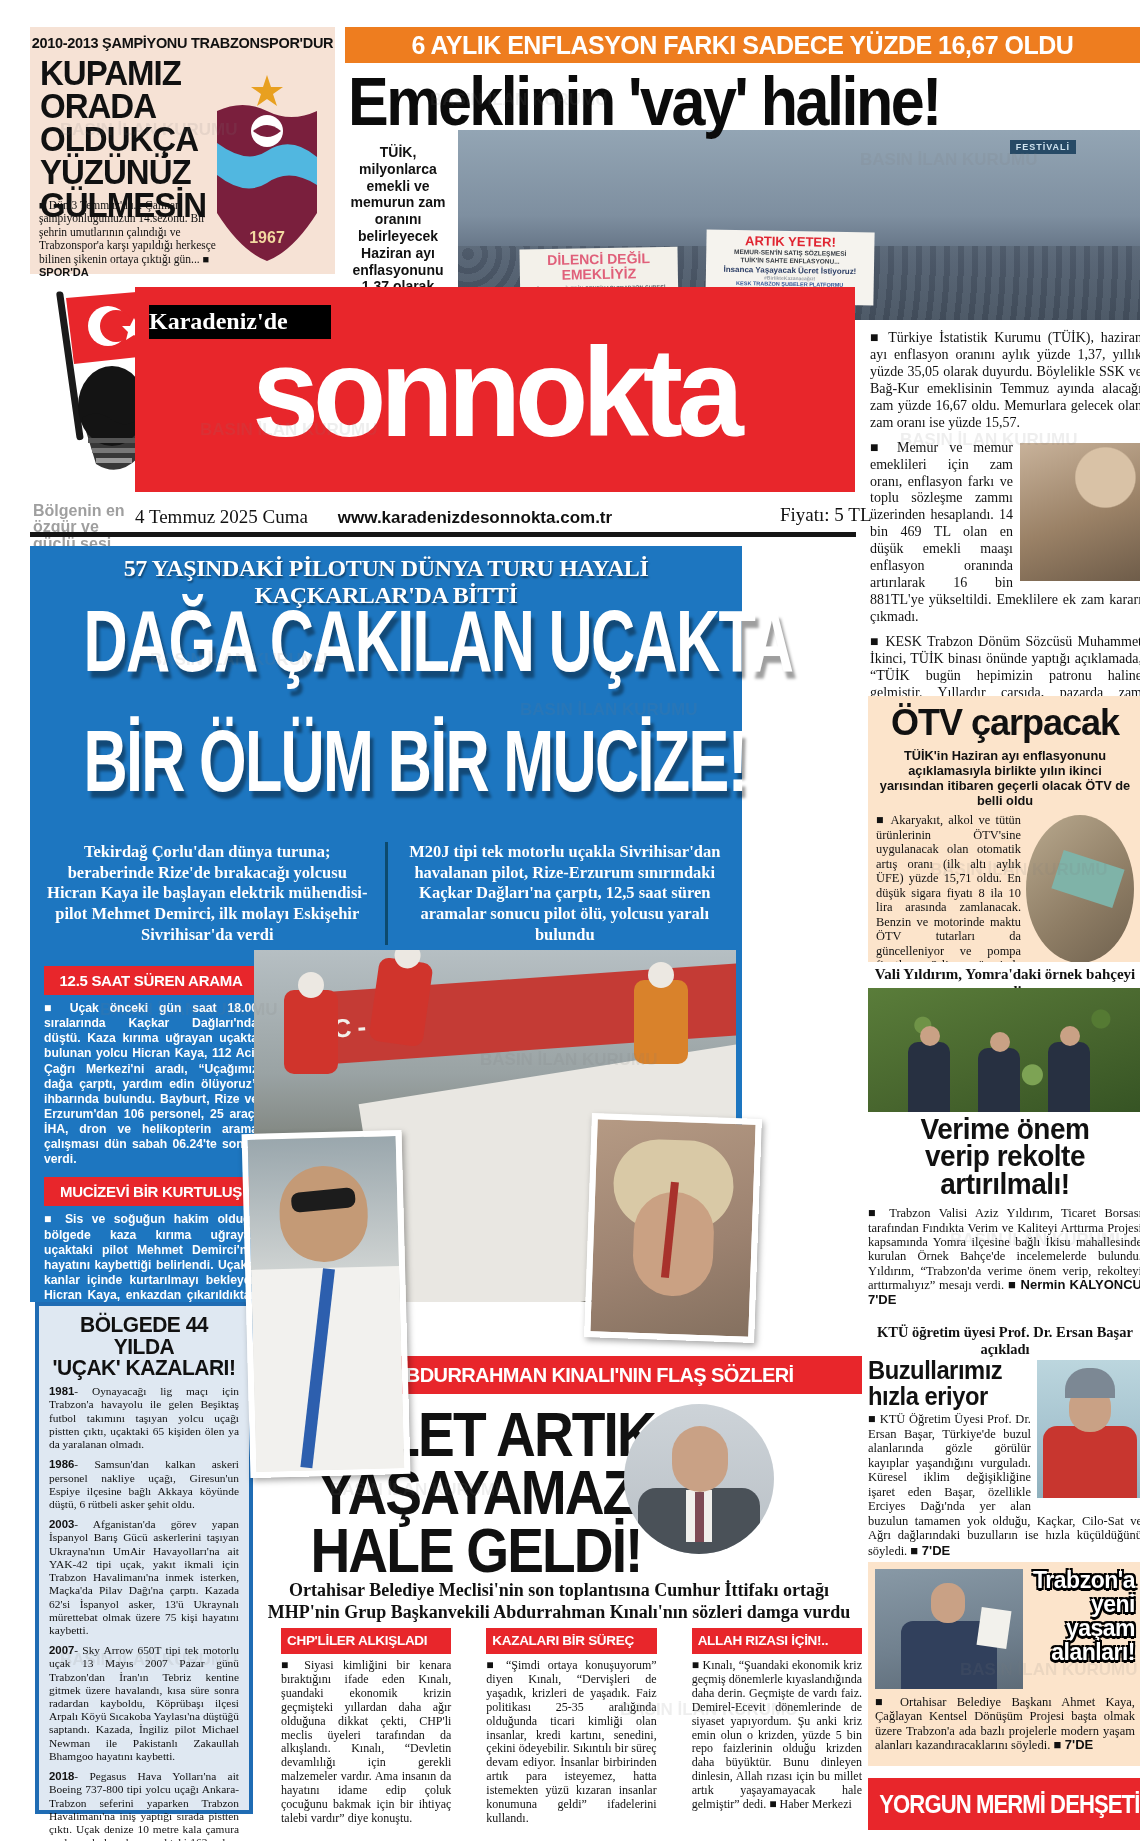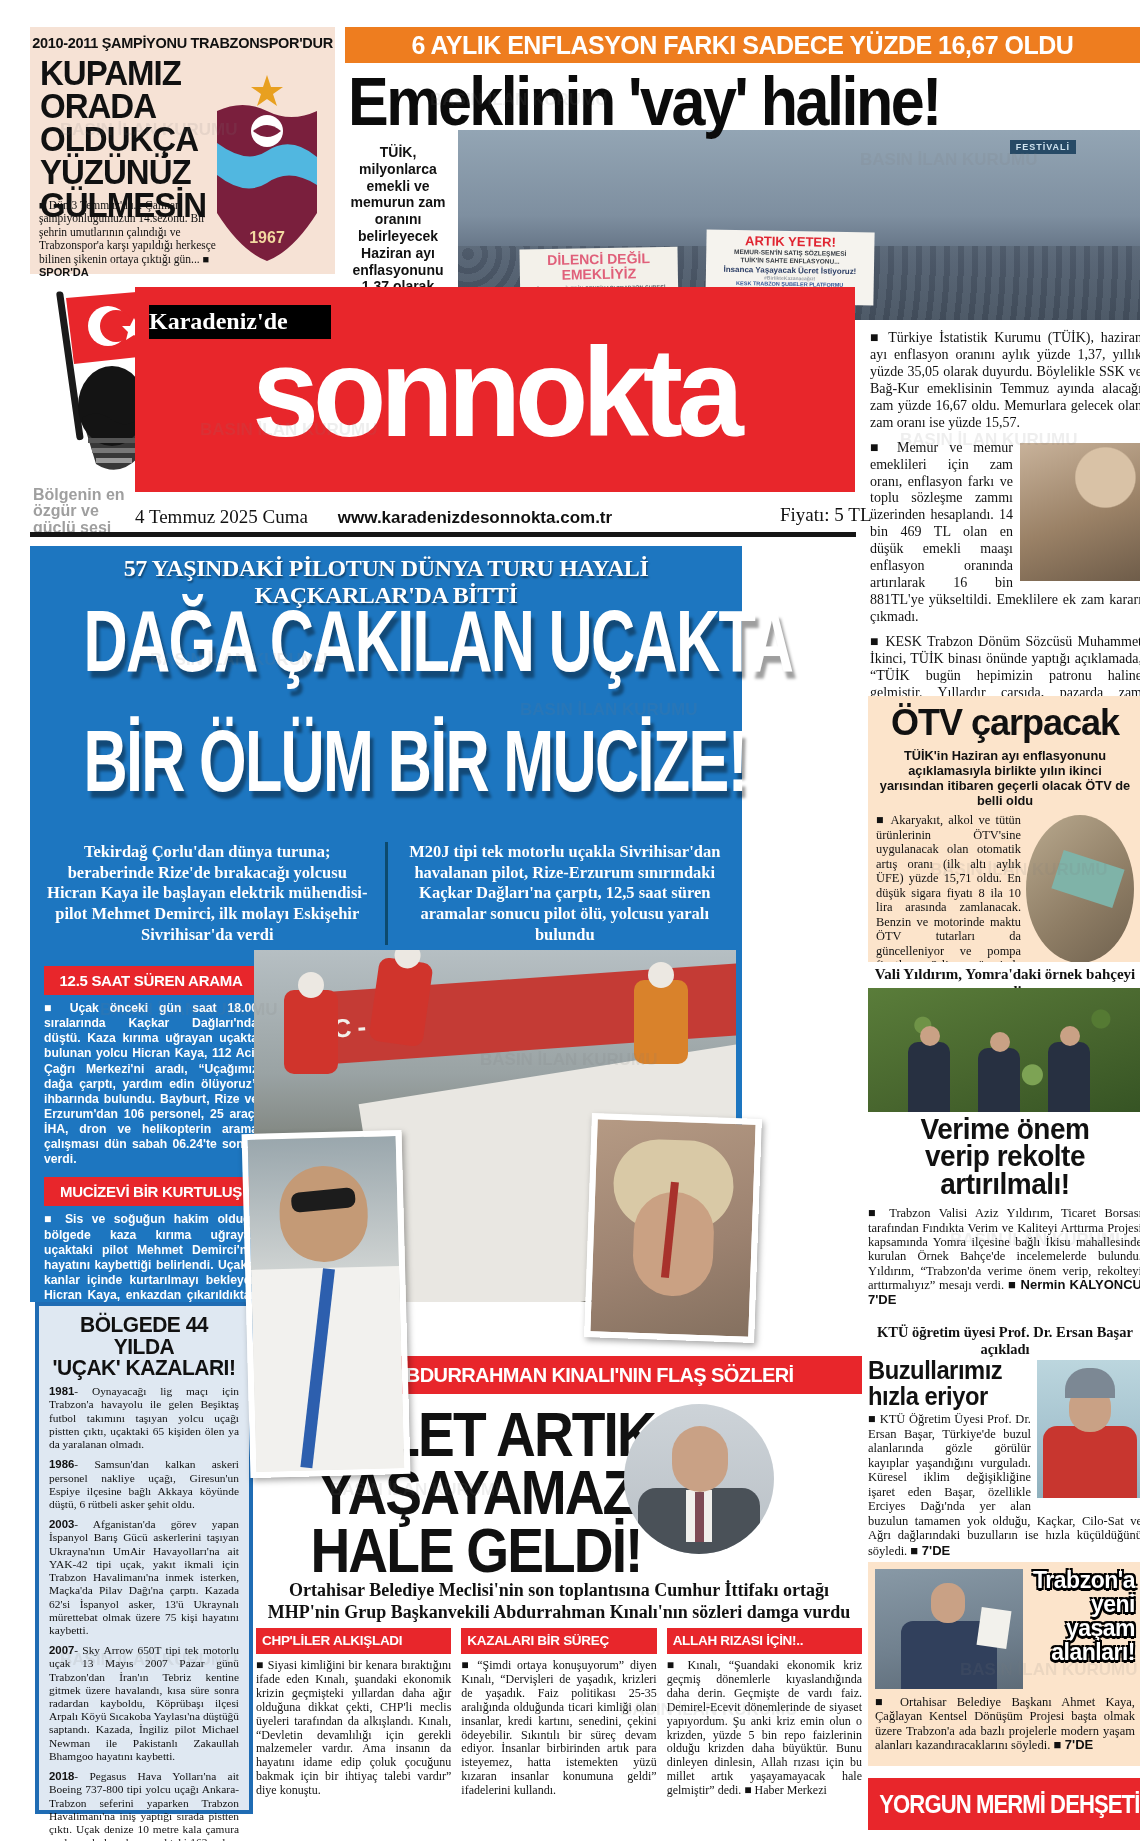--- a/index.html
+++ b/index.html
@@ -40,21 +40,21 @@
   .banner2 .b2b{color:#3a3f46;font-size:6.5px;font-weight:800;line-height:1.25;}
   .banner2 .b2c{color:#2d3f66;font-size:8px;font-weight:800;margin-top:1px;}
   .banner2 .b2d{color:#9aa0a8;font-size:5px;font-weight:700;}
   .banner2 .b2e{color:#33589a;font-size:5.5px;font-weight:800;}
   
   #masthead-red{left:135px;top:287px;width:720px;height:205px;background:#e8262b;z-index:2;}
   #kara-band{left:14px;top:18px;width:182px;height:34px;background:#000;color:#fff;
       font-family:"Liberation Serif",serif;font-weight:700;font-size:24px;text-align:left;line-height:32px;}
   #sonnokta{left:0;top:26px;width:100%;text-align:center;color:#fff;font-size:120px;font-weight:900;
       letter-spacing:-6px;line-height:1.25;transform:scaleY(1.05);transform-origin:top center;}
-  #tagline{left:33px;top:487px;width:108px;font-size:16px;font-weight:800;color:#9f9f9f;line-height:1.02;z-index:2;}
+  #tagline{left:33px;top:503px;width:108px;font-size:16px;font-weight:800;color:#9f9f9f;line-height:1.02;z-index:2;}
   #mast-date{left:135px;top:506px;font-family:"Liberation Serif",serif;font-size:19px;z-index:2;}
   #mast-site{left:310px;top:508px;width:330px;text-align:center;font-weight:800;font-size:17px;z-index:2;}
   #mast-price{left:780px;top:504px;font-family:"Liberation Serif",serif;font-size:19px;z-index:2;}
   #mast-rule{left:30px;top:532px;width:826px;height:5px;background:#151515;z-index:2;}
   
   #tuik-col{left:870px;top:330px;width:272px;font-family:"Liberation Serif",serif;font-size:14px;
       line-height:1.21;text-align:justify;z-index:2;}
   #tuik-col p{margin:0 0 8px 0;}
   #market-photo{float:right;width:122px;height:138px;margin:3px 0 3px 7px;
       background:radial-gradient(circle at 70% 25%,#d9c2a6 0 22%,transparent 23%),
@@ -111,21 +111,21 @@
       transform:scale(.95,1.1);transform-origin:top center;white-space:nowrap;}
   #kinali-photo{position:absolute;left:368px;top:48px;width:150px;height:150px;border-radius:50%;overflow:hidden;
       background:linear-gradient(180deg,#cdd3d8 0%,#b9c0c6 100%);z-index:3;}
   .kin-head{position:absolute;left:48px;top:22px;width:56px;height:66px;border-radius:28px;background:#c9a185;}
   .kin-suit{position:absolute;left:14px;top:84px;width:122px;height:70px;border-radius:18px 18px 0 0;background:#4a5158;}
   .kin-shirt{position:absolute;left:62px;top:86px;width:26px;height:52px;background:#f0efec;}
   .kin-tie{position:absolute;left:71px;top:88px;width:9px;height:50px;background:#7d4a55;}
   #mhp-deck{position:absolute;left:0;top:224px;width:100%;text-align:center;font-family:"Liberation Serif",serif;
       font-weight:700;font-size:18px;line-height:1.2;}
   #mhp-cols{position:absolute;left:0;top:272px;width:100%;display:flex;gap:10px;}
-  .mhp-col{flex:1;}
+  .mhp-col{flex:1;margin-left:25px;}
   .mhp-col-h{background:#e8262b;color:#fff;font-size:13.5px;font-weight:800;height:26px;line-height:26px;
       padding-left:6px;letter-spacing:-.3px;}
   .mhp-col-b{font-family:"Liberation Serif",serif;font-size:12px;line-height:1.16;text-align:justify;margin-top:5px;}
   
   #otv{left:868px;top:696px;width:274px;height:266px;background:#fce4cb;padding:6px 8px;box-sizing:border-box;
       overflow:hidden;z-index:2;}
   #otv-h{text-align:center;font-size:36px;font-weight:900;letter-spacing:-1px;}
   #otv-deck{text-align:center;font-size:12.8px;font-weight:800;line-height:1.18;margin-top:4px;}
   #otv-body{font-family:"Liberation Serif",serif;font-size:12.4px;line-height:1.17;text-align:justify;margin-top:5px;}
   #money-photo{float:right;width:108px;height:148px;border-radius:50%;margin:2px 0 2px 5px;
@@ -164,21 +164,21 @@
   #yorgun{left:868px;top:1778px;width:274px;height:52px;background:#e8262b;display:flex;z-index:2;}
   #yorgun-text{flex:1;color:#fff;font-size:24px;font-weight:900;line-height:52px;text-align:center;
       letter-spacing:-1px;transform:scale(.92,1.1);white-space:nowrap;}
 </style>
 </head>
 <body>
 
 <div id="page">
 
   <div class="abs" id="ts-box">
-    <div class="abs" id="ts-kicker">2010-2011 ŞAMPİYONU TRABZONSPOR'DUR</div>
+    <div class="abs" id="ts-kicker">2010-2013 ŞAMPİYONU TRABZONSPOR'DUR</div>
     <div class="abs" id="ts-headline">KUPAMIZ ORADA OLDUKÇA YÜZÜNÜZ GÜLMESİN</div>
     <div class="abs" id="ts-logo">
       <svg width="128" height="192" viewBox="0 0 128 192">
         <polygon points="64,2 68,14 80,14 70,21 74,33 64,26 54,33 58,21 48,14 60,14" fill="#e8a020"></polygon>
         <path d="M14 38 Q40 26 64 38 Q88 50 114 38 L114 140 Q90 178 64 188 Q38 178 14 140 Z" fill="#7a1f3d"></path>
         <path d="M14 70 Q44 92 64 78 Q88 62 114 84 L114 112 Q86 94 64 110 Q42 124 14 102 Z" fill="#51b7e0"></path>
         <circle cx="64" cy="58" r="16" fill="#fff"></circle>
         <path d="M50 58 Q64 46 78 58 Q64 70 50 58" fill="#7a1f3d"></path>
         <text x="64" y="170" text-anchor="middle" font-size="16" font-weight="bold" fill="#f2d8a0" font-family="Liberation Sans, sans-serif">1967</text>
       </svg>

